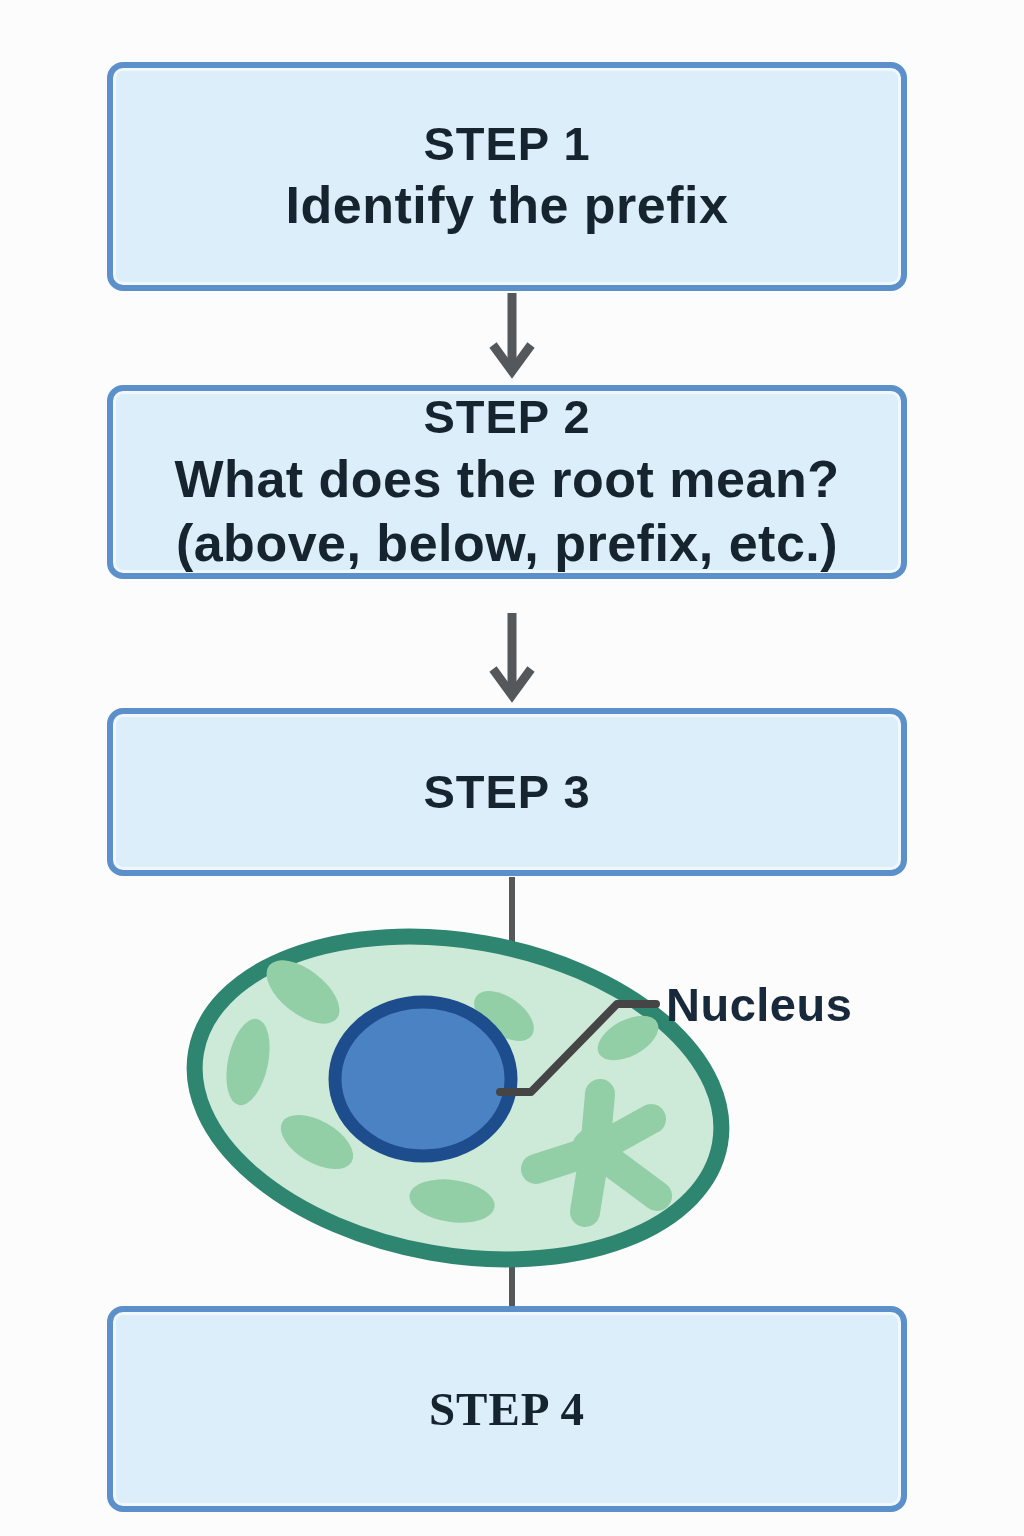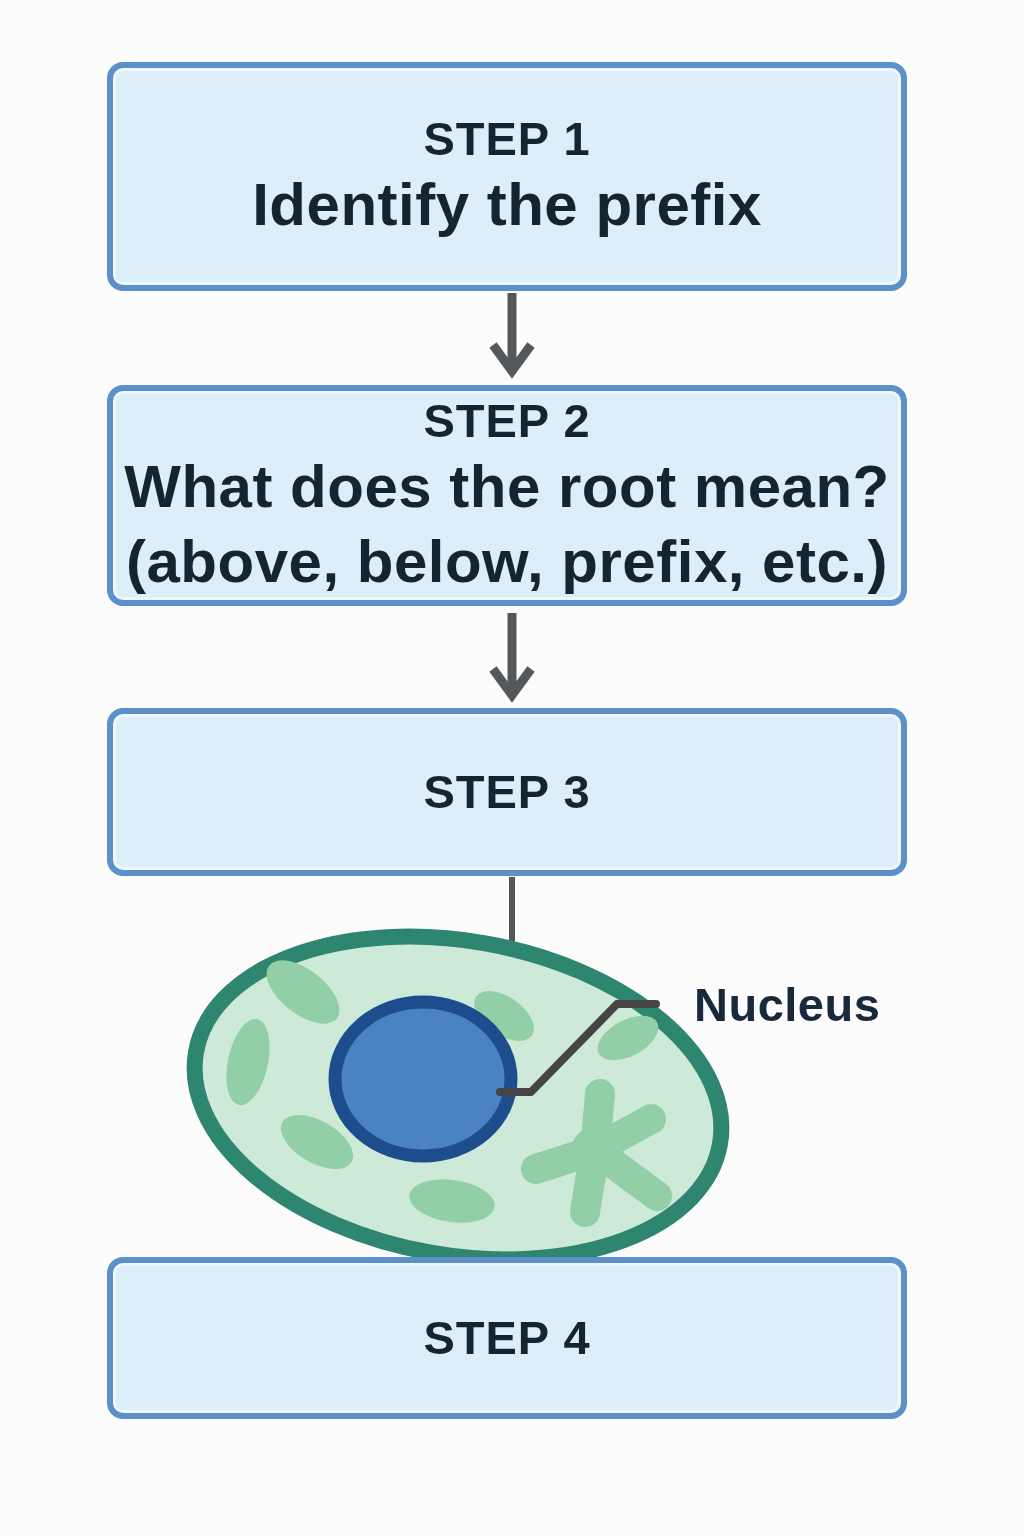--- a/index.html
+++ b/index.html
@@ -48,41 +48,40 @@
   }
   .step-title{
     font-size:47px;
     font-weight:700;
     line-height:1.24;
     color:var(--text);
     text-align:right;
     letter-spacing:1px;
   }
   .step-line{
-    font-size:60px;
+    font-size:52px;
     font-weight:700;
     line-height:1.24;
     color:var(--text);
     text-align:center;
     letter-spacing:0.5px;
   }
   .box-1{top:62px;  height:229px;}
-  .box-2{top:385px; height:221px;}
+  .box-2{top:385px; height:194px;}
   .box-3{top:708px; height:168px;}
-  .box-4{top:1257px;height:162px;}
+  .box-4{top:1306px;height:206px;font-family:Liberation Serif, serif;}
   .nucleus-label{
     position:absolute;
     left:666px;
     top:977px;
     font-size:47px;
     font-weight:700;
     color:var(--label-text);
     letter-spacing:0.5px;
     white-space:nowrap;
-    margin-left:28px;
   }
 </style>
 </head>
 <body>
 
 <div class="canvas">
 
   <svg class="diagram-svg" viewBox="0 0 1024 1536">
 
     <g stroke="var(--arrow)" fill="none" stroke-width="9">

